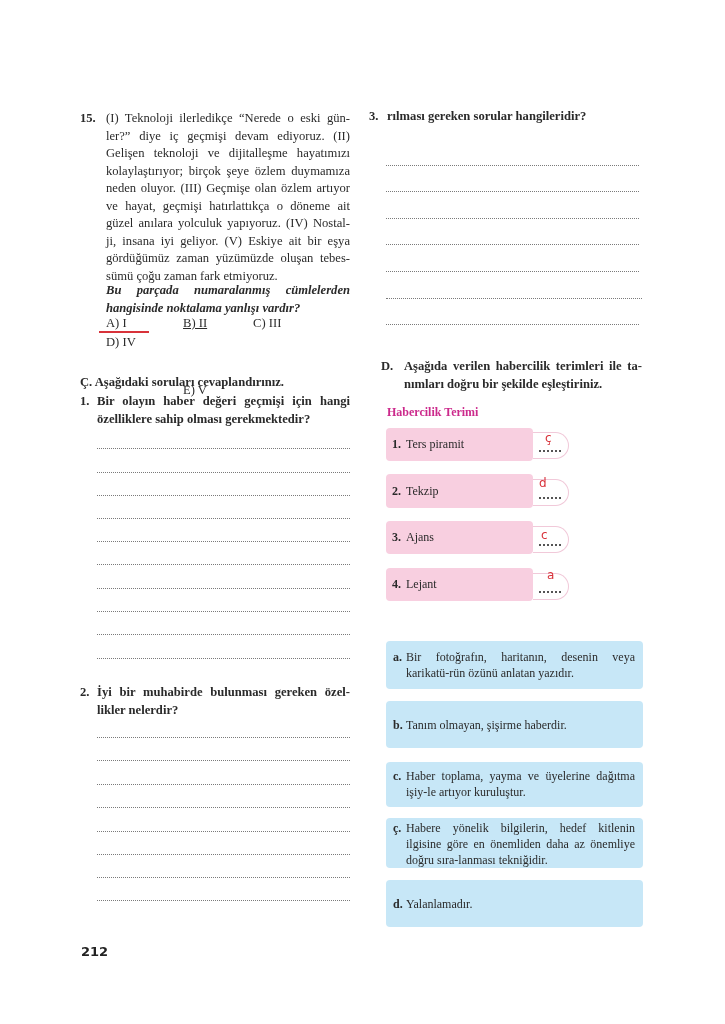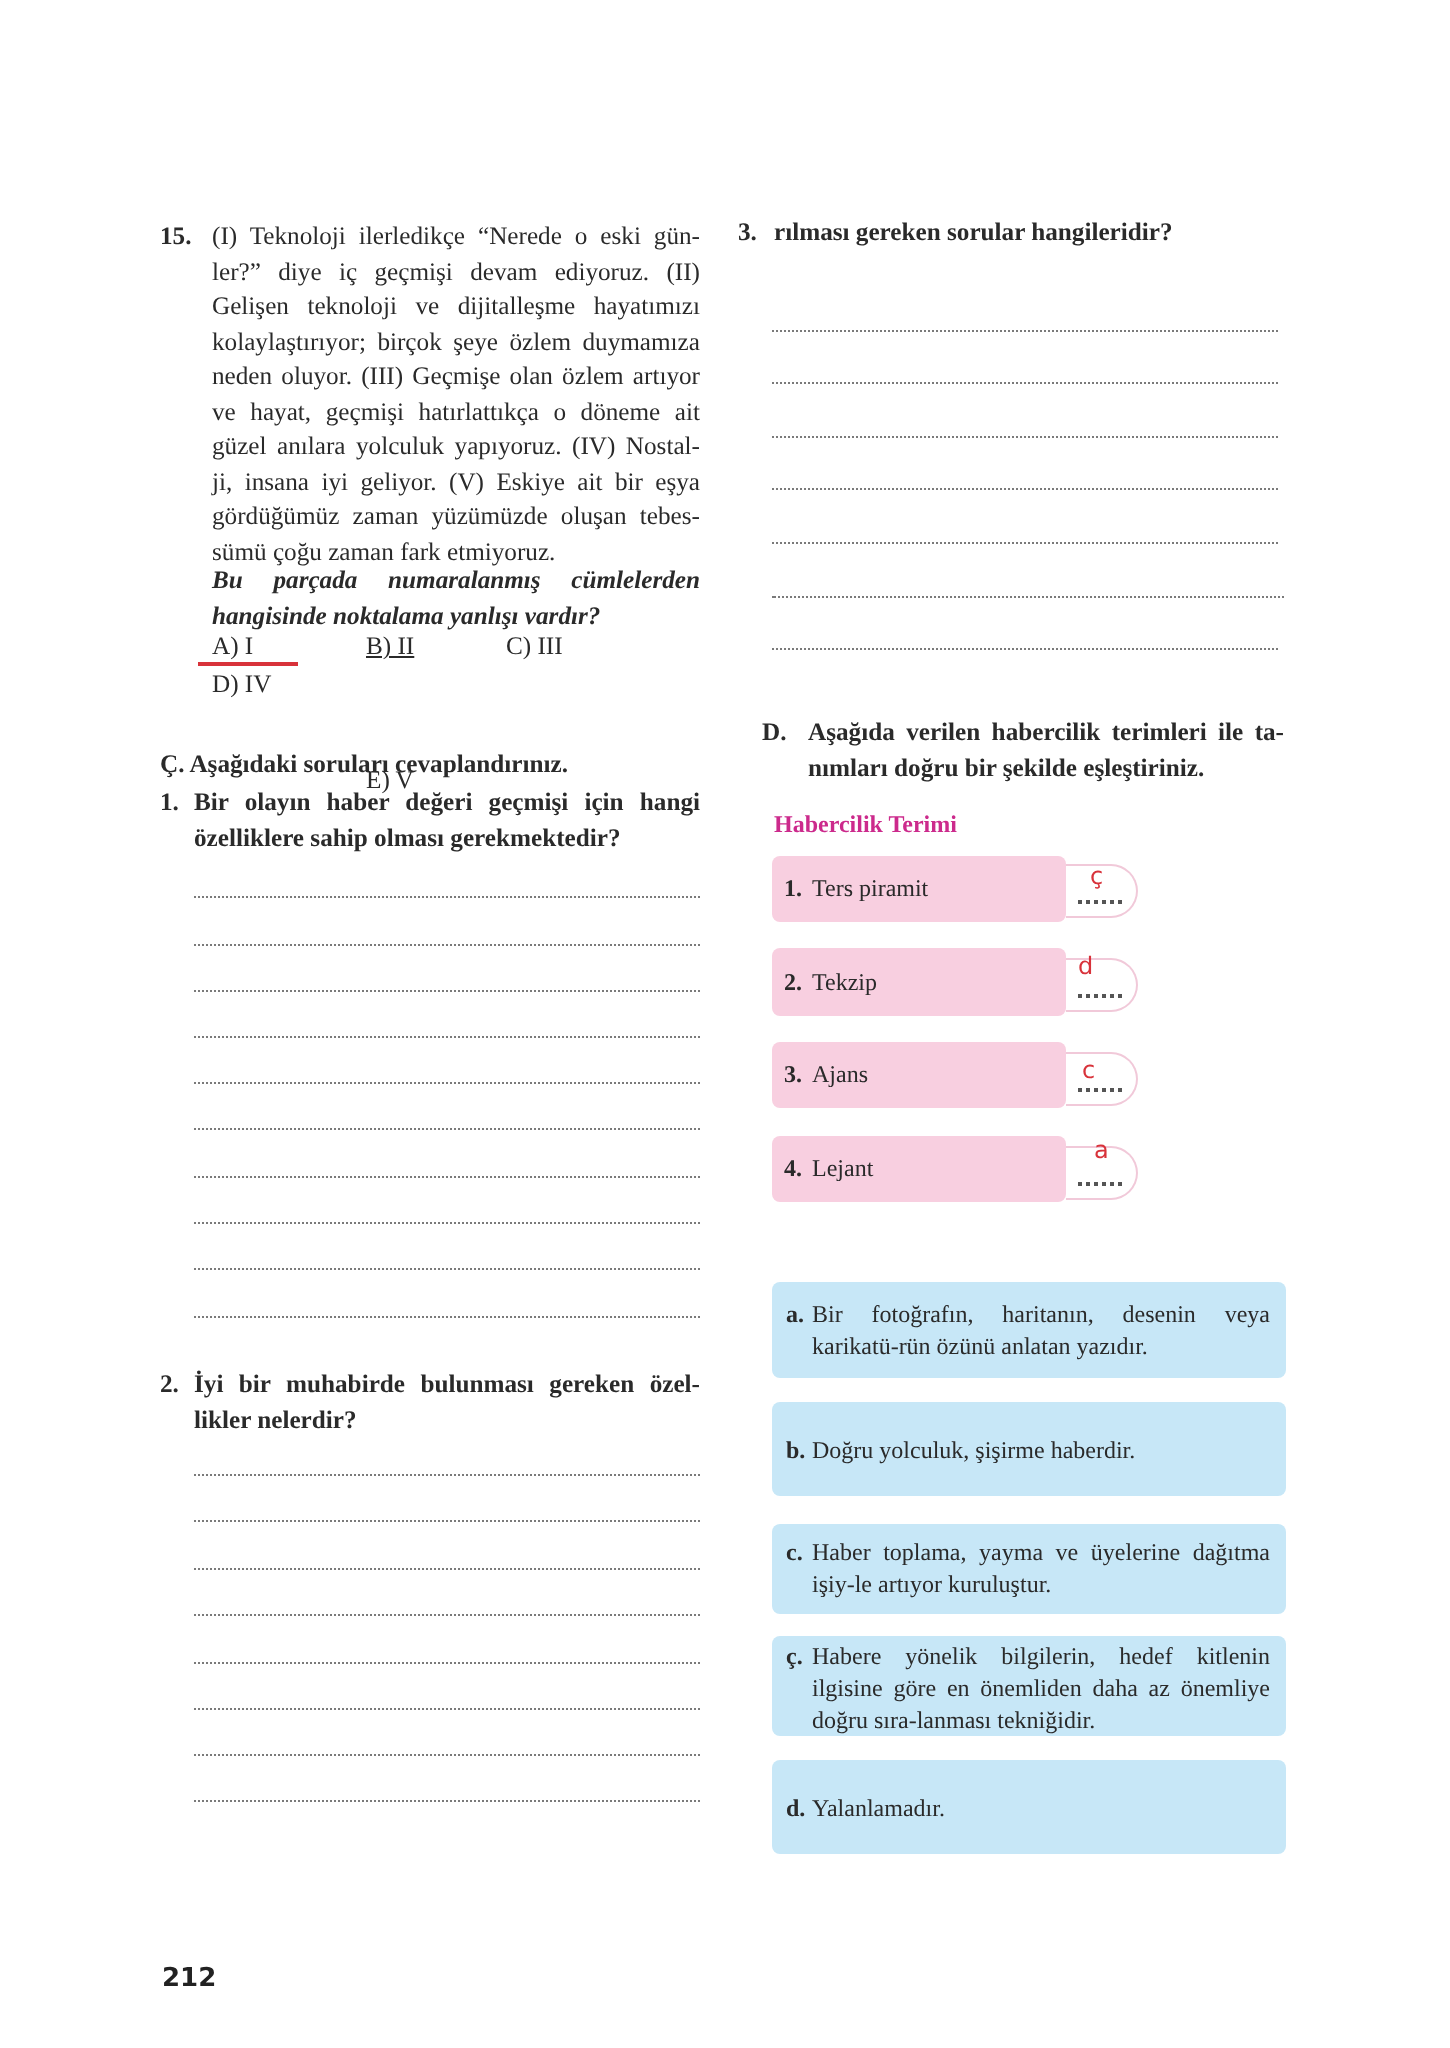--- a/index.html
+++ b/index.html
@@ -92,21 +92,21 @@
     <div class="dotline" style="left:97px; width:253px; top:760px;"></div>
     <div class="dotline" style="left:97px; width:253px; top:784px;"></div>
     <div class="dotline" style="left:97px; width:253px; top:807px;"></div>
     <div class="dotline" style="left:97px; width:253px; top:831px;"></div>
     <div class="dotline" style="left:97px; width:253px; top:854px;"></div>
     <div class="dotline" style="left:97px; width:253px; top:877px;"></div>
     <div class="dotline" style="left:97px; width:253px; top:900px;"></div>
   </div>
 </div>
 
-<div class="abs page-num" style="left:81px; top:944px;margin-top:38px;">212</div>
+<div class="abs page-num" style="left:81px; top:944px;">212</div>
 
 <div>
   <div class="abs txt qnum" style="left:369px; top:108px;">3.</div>
   <div class="abs txt bold" style="left:387px; top:108px; width:254px;">
     <div>rılması gereken sorular hangileridir?</div>
   </div>
   <div>
     <div class="dotline" style="left:386px; width:253px; top:165px;"></div>
     <div class="dotline" style="left:386px; width:253px; top:191px;"></div>
     <div class="dotline" style="left:386px; width:253px; top:218px;"></div>
@@ -175,21 +175,21 @@
   <div class="blue-box" style="left:386px; top:641px; width:257px; height:48px;">
     <div class="blue-text" style="top:8px;">
       <span class="letter">a.</span>
       <span class="body">Bir fotoğrafın, haritanın, desenin veya karikatü-rün özünü anlatan yazıdır.</span>
     </div>
   </div>
 
   <div class="blue-box" style="left:386px; top:701px; width:257px; height:47px;">
     <div class="blue-text" style="top:16px;">
       <span class="letter">b.</span>
-      <span class="body">Doğru yolculuk, şişirme haberdir.</span>
+      <span class="body">Tanım olmayan, şişirme haberdir.</span>
     </div>
   </div>
 
   <div class="blue-box" style="left:386px; top:762px; width:257px; height:45px;">
     <div class="blue-text" style="top:6px;">
       <span class="letter">c.</span>
       <span class="body">Haber toplama, yayma ve üyelerine dağıtma işiy-le artıyor kuruluştur.</span>
     </div>
   </div>
 

